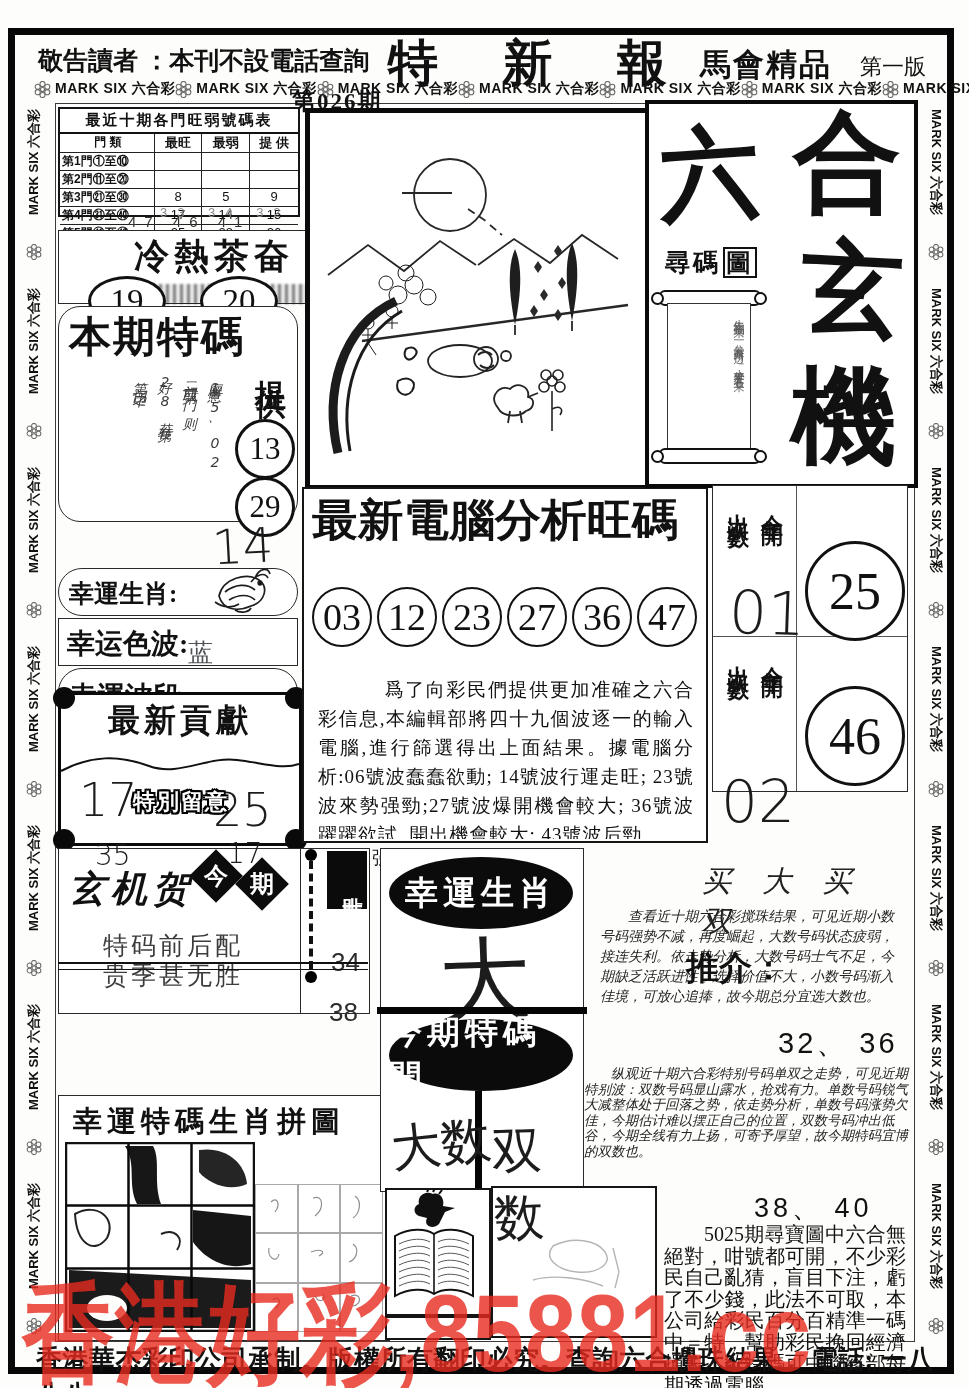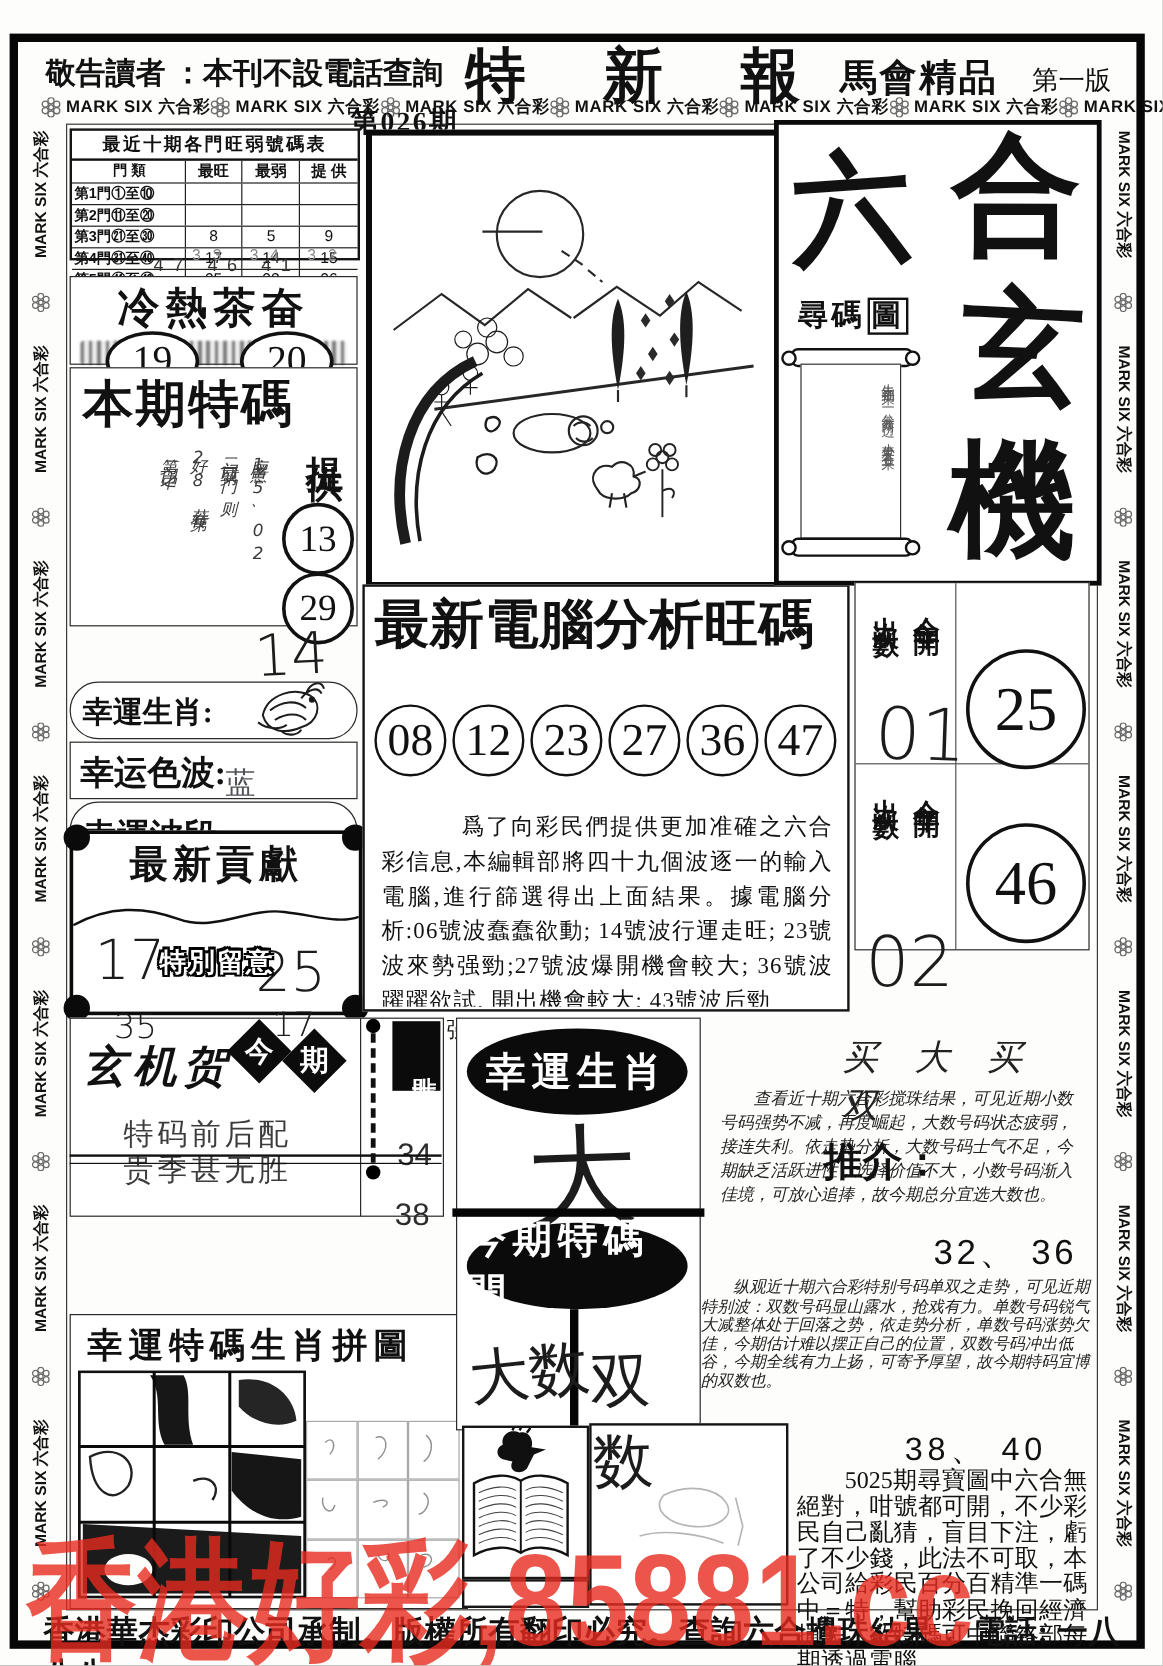--- a/index.html
+++ b/index.html
@@ -425,28 +425,28 @@
     <div class="trow" style="border-bottom:none;">
         <div class="tc0">第5門㊶至㊾</div>
         <div class="tc1">25</div>
         <div class="tc2">28</div>
         <div class="tc3">26</div>
       </div>
     <div class="abs sans" style="left:100px;top:96px;font-size:13px;color:#8a8a8a;letter-spacing:10px;">33  34  32</div>
   </div>
   <div class="abs sans" style="left:128px;top:213px;font-size:15px;letter-spacing:8px;color:#333;">47    46    41</div>
 
-  <div class="abs thin" style="left:58px;top:230px;width:238px;height:72px;">
+  <div class="abs thin" style="left:58px;top:230px;width:238px;height:72px;padding-left:36px;">
     <div class="b" style="text-align:center;font-size:35px;letter-spacing:5px;margin-top:2px;">冷熱茶奋</div>
     <div class="smudge" style="margin:4px 8px 0;height:20px;"></div>
   </div>
   <div class="abs circle" style="left:88px;top:276px;width:72px;height:44px;font-size:33px;border-radius:50%;">19</div>
   <div class="abs circle" style="left:200px;top:276px;width:72px;height:44px;font-size:33px;">20</div>
 
-  <div class="abs thin" style="left:58px;top:306px;width:238px;height:214px;overflow:visible;">
+  <div class="abs thin" style="left:58px;top:306px;width:238px;height:214px;overflow:visible;border-radius:22px;">
     <div class="b" style="position:absolute;left:10px;top:2px;font-size:42px;letter-spacing:2px;">本期特碼</div>
     <div class="vtext b" style="position:absolute;right:6px;top:48px;height:150px;font-size:31px;letter-spacing:9px;">提供：</div>
     <div class="vtext handpara" style="position:absolute;left:14px;top:64px;height:146px;width:158px;font-size:14px;letter-spacing:3px;color:#3b3b3b;">
       <p style="margin:0 7px;">应留意15、02</p>
       <p style="margin:0 7px;">二门或第一门、则</p>
       <p style="margin:0 7px;">好28若转第</p>
       <p style="margin:0 7px;">第二门之中</p>
     </div>
     <div class="circle" style="position:absolute;left:176px;top:112px;width:54px;height:54px;font-size:31px;">13</div>
     <div class="circle" style="position:absolute;left:176px;top:170px;width:54px;height:54px;font-size:31px;z-index:3;">29</div>
@@ -610,21 +610,21 @@
           <path d="M82 204 L82 216 M76 210 L88 210"></path>
         <path d="M96 236 C104 232 110 238 104 244 C98 250 92 244 96 236 Z" stroke-width="2"></path>
         <path d="M88 268 C98 262 108 268 102 278 C96 286 84 280 88 268 Z" stroke-width="2"></path>
       </g>
     </svg>
   </div>
 
   <div class="abs box2" style="left:302px;top:487px;width:402px;height:352px;">
     <div class="b sans" style="position:absolute;left:8px;top:2px;font-size:44px;transform:scaleX(1.04);transform-origin:left;letter-spacing:0px;">最新電腦分析旺碼</div>
     <div style="position:absolute;left:8px;top:98px;display:flex;gap:5px;">
-      <div class="circle" style="width:56px;height:56px;font-size:38px;border-width:2.5px;">08</div>
+      <div class="circle" style="width:56px;height:56px;font-size:38px;border-width:2.5px;">03</div>
       <div class="circle" style="width:56px;height:56px;font-size:38px;border-width:2.5px;">12</div>
       <div class="circle" style="width:56px;height:56px;font-size:38px;border-width:2.5px;">23</div>
       <div class="circle" style="width:56px;height:56px;font-size:38px;border-width:2.5px;">27</div>
       <div class="circle" style="width:56px;height:56px;font-size:38px;border-width:2.5px;">36</div>
       <div class="circle" style="width:56px;height:56px;font-size:38px;border-width:2.5px;">47</div>
     </div>
     <div style="position:absolute;left:14px;top:186px;width:376px;height:164px;overflow:hidden;font-size:19px;line-height:29px;text-align:justify;text-indent:3.5em;letter-spacing:1px;">爲了向彩民們提供更加准確之六合彩信息,本編輯部將四十九個波逐一的輸入電腦,進行篩選得出上面結果。據電腦分析:06號波蠢蠢欲動; 14號波行運走旺; 23號波來勢强勁;27號波爆開機會較大; 36號波躍躍欲試, 開出機會較大; 43號波后勁</div>
   </div>
   <div class="abs" style="left:372px;top:845px;font-size:19px;letter-spacing:1px;">强,爆開有份</div>
 

